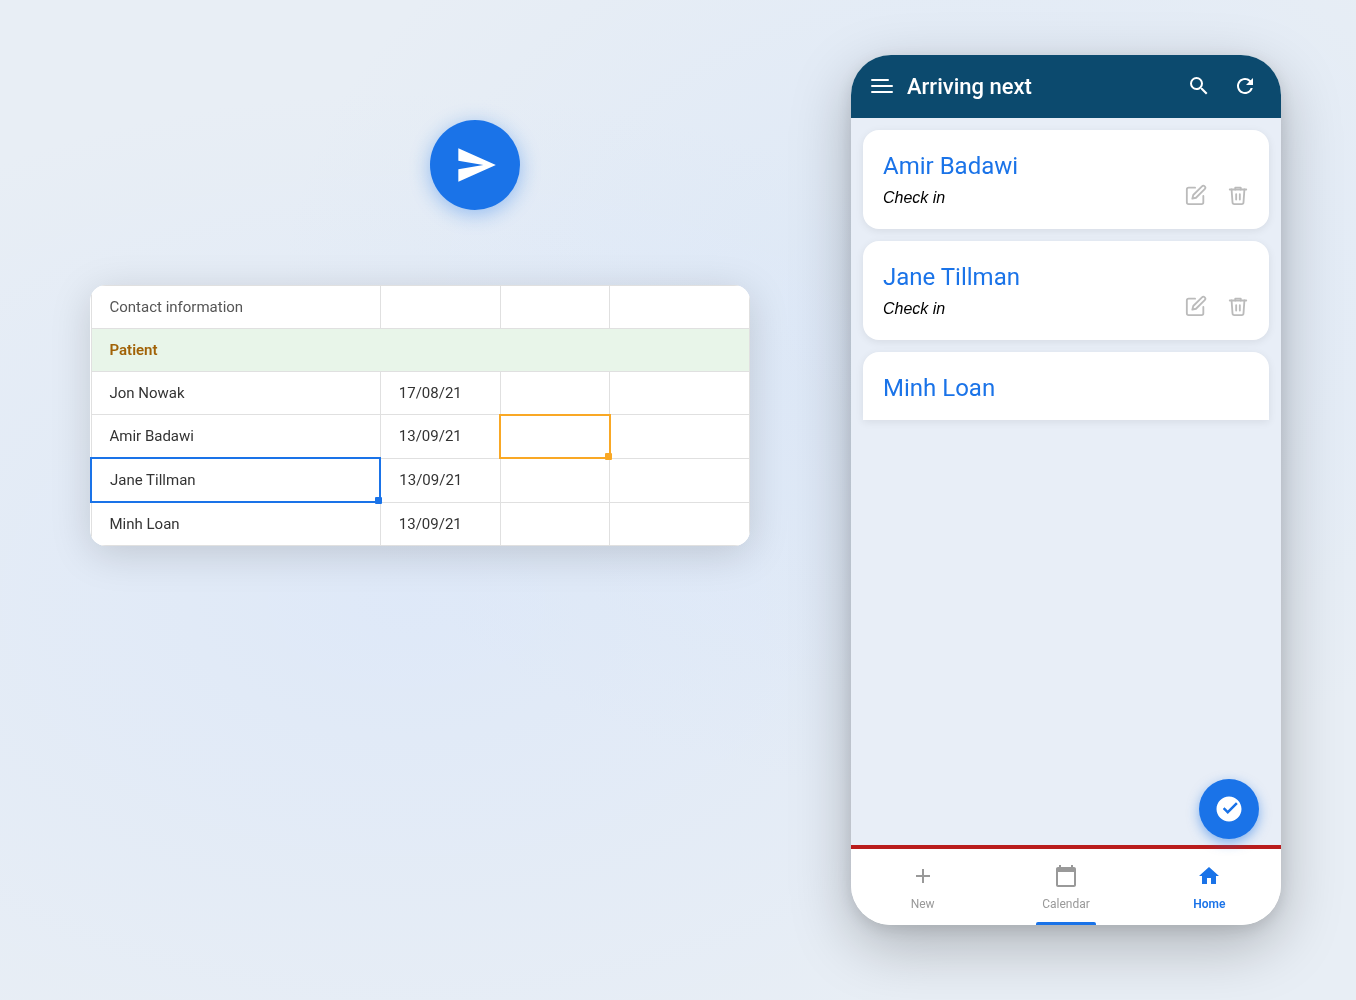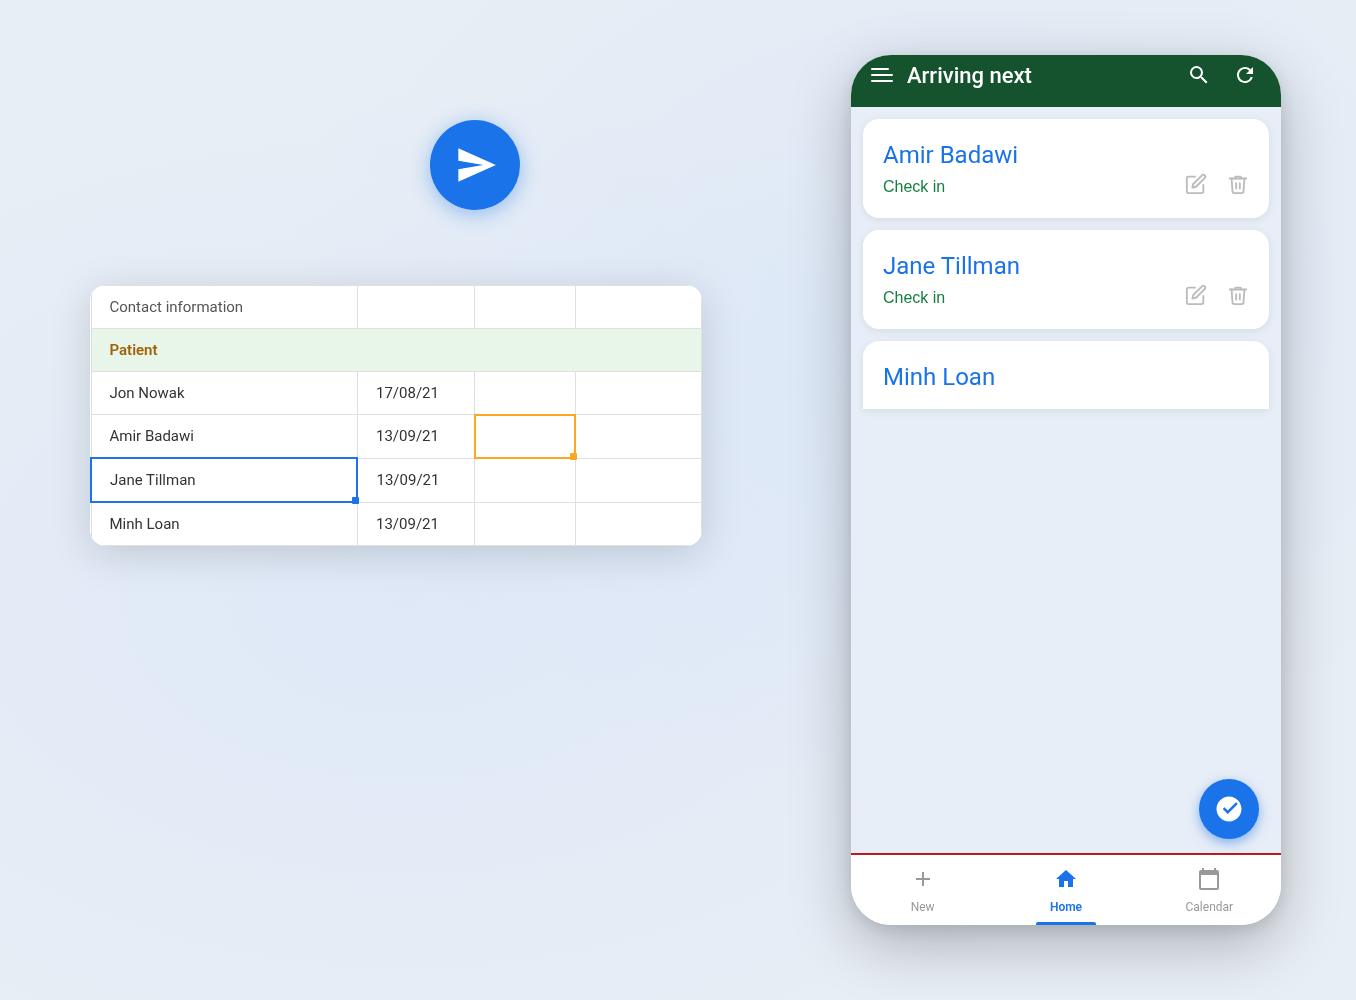--- a/index.html
+++ b/index.html
@@ -38,21 +38,21 @@
     .send-icon-container svg {
       width: 50px;
       height: 50px;
     }
 
     
     .spreadsheet-panel {
       position: absolute;
       top: 285px;
       left: 90px;
-      width: 612px;
+      width: 660px;
       background: white;
       border-radius: 16px;
       box-shadow: 0 8px 40px rgba(0,0,0,0.15);
       overflow: hidden;
     }
     .spreadsheet-table {
       width: 100%;
       border-collapse: collapse;
     }
     .spreadsheet-table th,
@@ -122,22 +122,22 @@
       background: white;
       border-radius: 40px;
       box-shadow: 0 20px 60px rgba(0,0,0,0.25), 0 4px 15px rgba(0,0,0,0.1);
       overflow: hidden;
       display: flex;
       flex-direction: column;
     }
 
     
     .phone-header {
-      background: #14532d;
-      padding: 4px 20px 16px;
+      background: #0c4a6e;
+      padding: 15px 20px 16px;
       display: flex;
       align-items: center;
       gap: 14px;
       flex-shrink: 0;
     }
     .hamburger-icon {
       color: white;
       display: flex;
       flex-direction: column;
       gap: 4px;
@@ -197,26 +197,27 @@
       color: #555;
       margin-bottom: 20px;
     }
     .card-actions {
       display: flex;
       align-items: center;
       justify-content: space-between;
     }
     .check-in-btn {
       font-size: 16px;
-      color: #15803d;
+      color: #000000;
       font-weight: 500;
       background: none;
       border: none;
       cursor: pointer;
       padding: 0;
+      font-style: italic;
     }
     .card-icons {
       display: flex;
       gap: 20px;
       align-items: center;
     }
     .card-icon {
       color: #bbb;
       font-size: 20px;
       cursor: pointer;
@@ -248,25 +249,25 @@
       z-index: 10;
     }
     .fab-button svg {
       width: 30px;
       height: 30px;
     }
 
     
     .bottom-nav {
       background: white;
-      height: 72px;
+      height: 80px;
       display: flex;
       align-items: center;
       justify-content: space-around;
-      border-top: 2px solid #b91c1c;
+      border-top: 4px solid #b91c1c;
       flex-shrink: 0;
       position: relative;
     }
     .nav-item {
       display: flex;
       flex-direction: column;
       align-items: center;
       gap: 4px;
       cursor: pointer;
       flex: 1;
@@ -440,32 +441,32 @@
 
   <div class="bottom-nav">
     <div class="nav-item">
       <span class="nav-icon">
         <svg width="24" height="24" viewBox="0 0 24 24" fill="#999">
           <path d="M19 13h-6v6h-2v-6H5v-2h6V5h2v6h6v2z"></path>
         </svg>
       </span>
       <span class="nav-label">New</span>
     </div>
+    <div class="nav-item">
+      <span class="nav-icon">
+        <svg width="24" height="24" viewBox="0 0 24 24" fill="#999">
+          <path d="M20 3h-1V1h-2v2H7V1H5v2H4c-1.1 0-2 .9-2 2v16c0 1.1.9 2 2 2h16c1.1 0 2-.9 2-2V5c0-1.1-.9-2-2-2zm0 18H4V8h16v13z"></path>
+        </svg>
+      </span>
+      <span class="nav-label">Calendar</span>
+    </div>
     <div class="nav-item active">
       <span class="nav-icon">
         <svg width="24" height="24" viewBox="0 0 24 24" fill="#1a73e8">
           <path d="M10 20v-6h4v6h5v-8h3L12 3 2 12h3v8z"></path>
         </svg>
       </span>
       <span class="nav-label">Home</span>
     </div>
-    <div class="nav-item">
-      <span class="nav-icon">
-        <svg width="24" height="24" viewBox="0 0 24 24" fill="#999">
-          <path d="M20 3h-1V1h-2v2H7V1H5v2H4c-1.1 0-2 .9-2 2v16c0 1.1.9 2 2 2h16c1.1 0 2-.9 2-2V5c0-1.1-.9-2-2-2zm0 18H4V8h16v13z"></path>
-        </svg>
-      </span>
-      <span class="nav-label">Calendar</span>
-    </div>
     <div class="nav-indicator"></div>
   </div>
 
 </div>
 
 </body></html>

